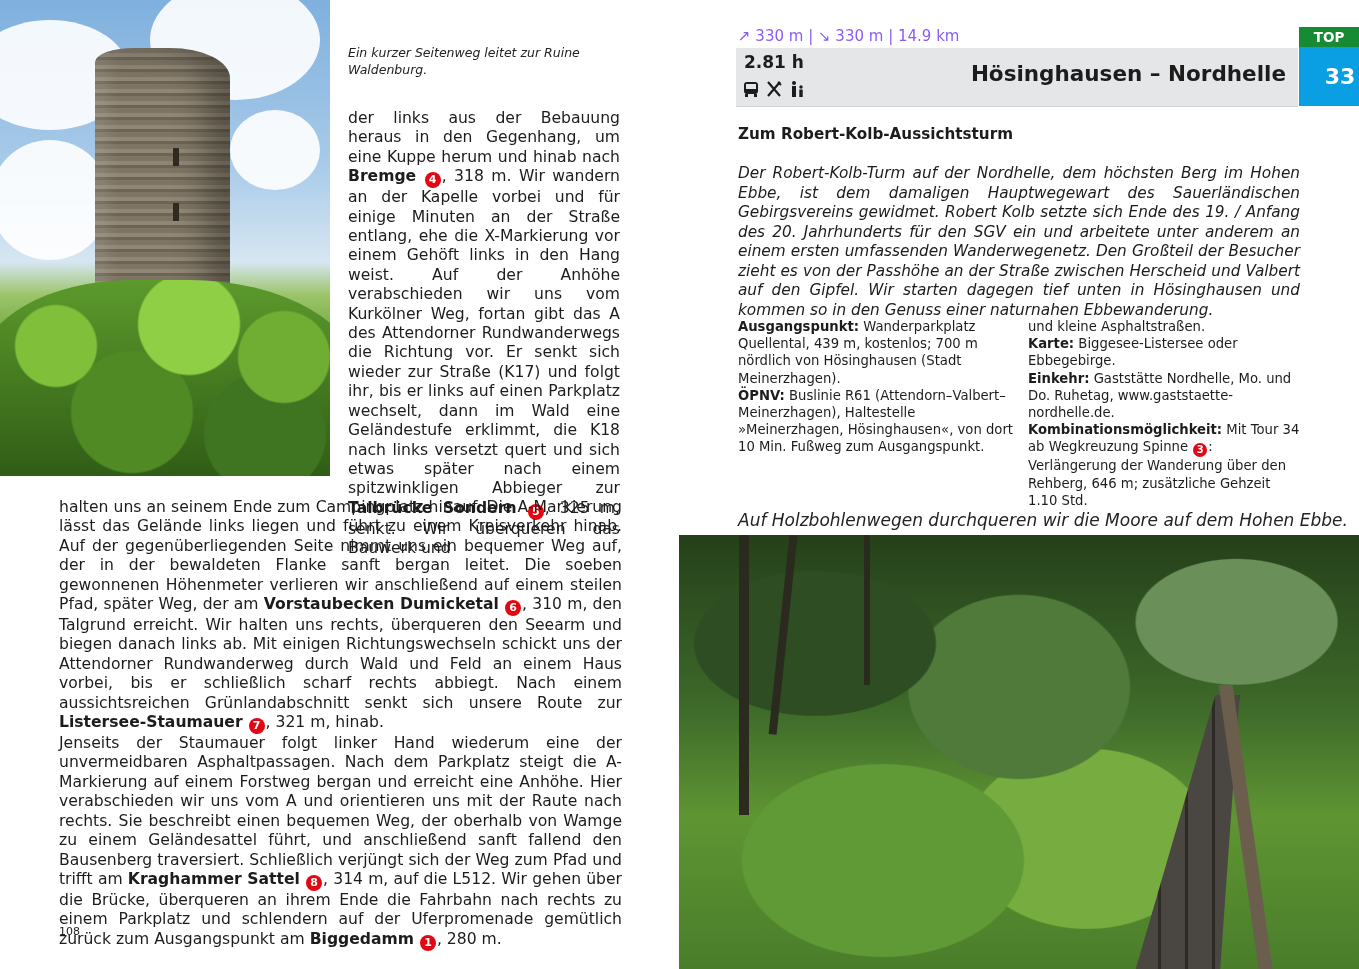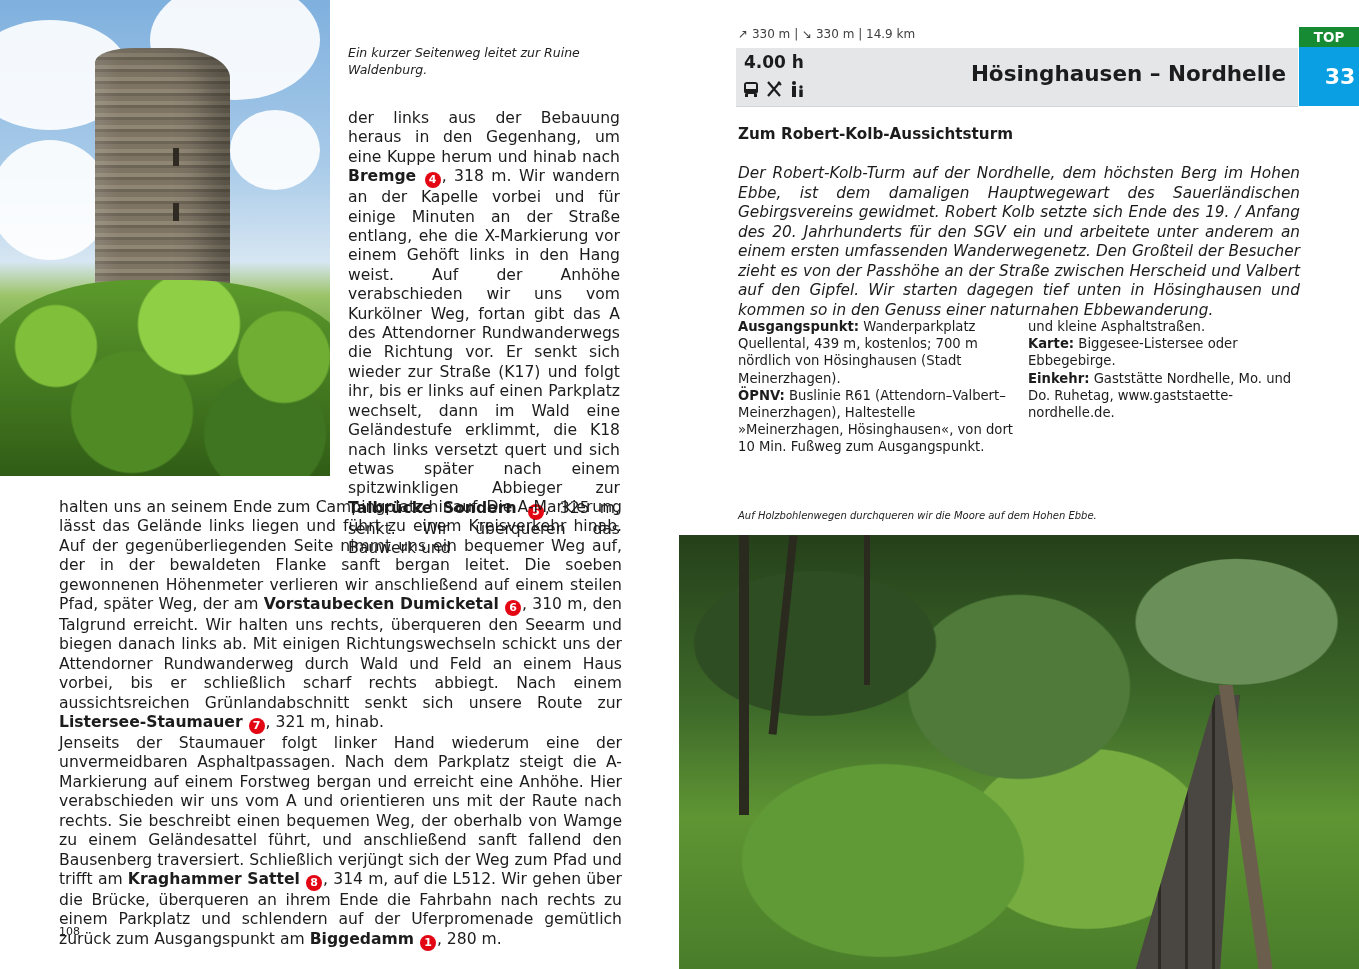--- a/index.html
+++ b/index.html
@@ -45,21 +45,21 @@
   .body-text p { margin: 0; }
   .body-text b { font-weight: bold; }
   .wp {
     display: inline-block; width: 16px; height: 16px; border-radius: 50%;
     background: #e30613; color: #fff; font-weight: bold; font-size: 11px;
     line-height: 16px; text-align: center; vertical-align: -2px; margin: 0 1px;
   }
   .page-number { left: 59px; top: 925px; font-size: 11px; color: #222; }
 
   
-  .stats { left: 738px; top: 27px; font-size: 12px; color: #404040; white-space: nowrap; }
+  .stats { left: 738px; top: 27px; font-size: 15px; color: #8b5cf6; white-space: nowrap; }
   .header-bar {
     left: 736px; top: 48px; width: 562px; height: 58px; background: #e4e6e8;
     border-bottom: 1px solid #cfd6da;
   }
   .duration { left: 744px; top: 52px; font-size: 17px; font-weight: bold; color: #1c1c1c; }
   .icon-row { left: 742px; top: 80px; display: flex; gap: 5px; align-items: center; }
   .icon-row span { display: inline-block; width: 18px; height: 18px; }
   .tour-title {
     left: 900px; top: 61px; width: 386px; text-align: right;
     font-size: 21.5px; font-weight: bold; color: #1c1c1c; white-space: nowrap;
@@ -77,21 +77,21 @@
     left: 738px; top: 164px; width: 562px; font-style: italic;
     font-size: 15.3px; line-height: 19.5px; text-align: justify; color: #1c1c1c;
   }
   .info-col { font-size: 13.2px; line-height: 17.2px; color: #1c1c1c; }
   .info-col p { margin: 0; }
   .info-col b { font-weight: bold; }
   .info-left { left: 738px; top: 318px; width: 278px; }
   .info-right { left: 1028px; top: 318px; width: 272px; }
   .info-col .wp { width: 14px; height: 14px; font-size: 10px; line-height: 14px; }
 
-  .caption-right { left: 738px; top: 510px; font-style: italic; font-size: 10px; color: #222; white-space: nowrap; }
+  .caption-right { left: 738px; top: 510px; font-style: italic; font-size: 17px; color: #222; white-space: nowrap; }
 
   .photo-moor {
     left: 679px; top: 535px; width: 680px; height: 434px; overflow: hidden;
     background:
       radial-gradient(ellipse at 20% 25%, #2f4d22 0 120px, transparent 122px),
       radial-gradient(ellipse at 50% 35%, #4f7a3a 0 110px, transparent 112px),
       radial-gradient(ellipse at 82% 20%, #6a8f58 0 100px, transparent 102px),
       radial-gradient(ellipse at 30% 75%, #5f9a36 0 140px, transparent 142px),
       radial-gradient(ellipse at 60% 70%, #77ad40 0 120px, transparent 122px),
       linear-gradient(180deg, #25401a 0%, #3e6a2a 40%, #5f9533 65%, #4a7d2a 100%);
@@ -151,21 +151,21 @@
   <span>↗</span>
   <span>330 m</span>
   <span>|</span>
   <span>↘</span>
   <span>330 m</span>
   <span>|</span>
   <span>14.9 km</span>
 </div>
 
 <div class="abs header-bar"></div>
-<div class="abs duration">4.00 h</div>
+<div class="abs duration">2.81 h</div>
 <div class="abs icon-row">
   <span>
     <svg viewBox="0 0 18 18" width="18" height="18">
         <rect x="2" y="2" width="14" height="12" rx="3" fill="#1c1c1c"></rect>
         <rect x="4" y="4" width="10" height="5" fill="#e4e6e8"></rect>
         <rect x="3" y="14" width="3" height="3" fill="#1c1c1c"></rect>
         <rect x="12" y="14" width="3" height="3" fill="#1c1c1c"></rect>
       </svg>
   </span>
   <span>
@@ -192,20 +192,21 @@
 
 <div class="abs info-col info-left">
   <p><b>Ausgangspunkt:</b><span> Wanderparkplatz Quellental, 439 m, kostenlos; 700 m nördlich von Hösinghausen (Stadt Meinerzhagen).</span></p>
   <p><b>ÖPNV:</b><span> Buslinie R61 (Attendorn–Valbert–Meinerzhagen), Haltestelle »Meinerzhagen, Hösinghausen«, von dort 10 Min. Fußweg zum Ausgangspunkt.</span></p>
 </div>
 
 <div class="abs info-col info-right">
   <p><span>und kleine Asphaltstraßen.</span></p>
   <p><b>Karte:</b><span> Biggesee-Listersee oder Ebbegebirge.</span></p>
   <p><b>Einkehr:</b><span> Gaststätte Nordhelle, Mo. und Do. Ruhetag, www.gaststaette-nordhelle.de.</span></p>
+  <p><b>Kombinationsmöglichkeit:</b><span> Mit Tour 34 ab Wegkreuzung Spinne </span><span class="wp">3</span><span>: Verlängerung der Wanderung über den Rehberg, 646 m; zusätzliche Gehzeit 1.10 Std.</span></p>
 </div>
 
 <div class="abs caption-right">Auf Holzbohlenwegen durchqueren wir die Moore auf dem Hohen Ebbe.</div>
 
 <div class="abs photo-moor">
   <div class="trunk" style="left:60px;top:0;width:10px;height:280px;"></div>
   <div class="trunk" style="left:100px;top:0;width:8px;height:200px;transform:rotate(6deg);"></div>
   <div class="trunk" style="left:185px;top:0;width:6px;height:150px;"></div>
   <div class="boardwalk"></div>
   <div class="rail"></div>

